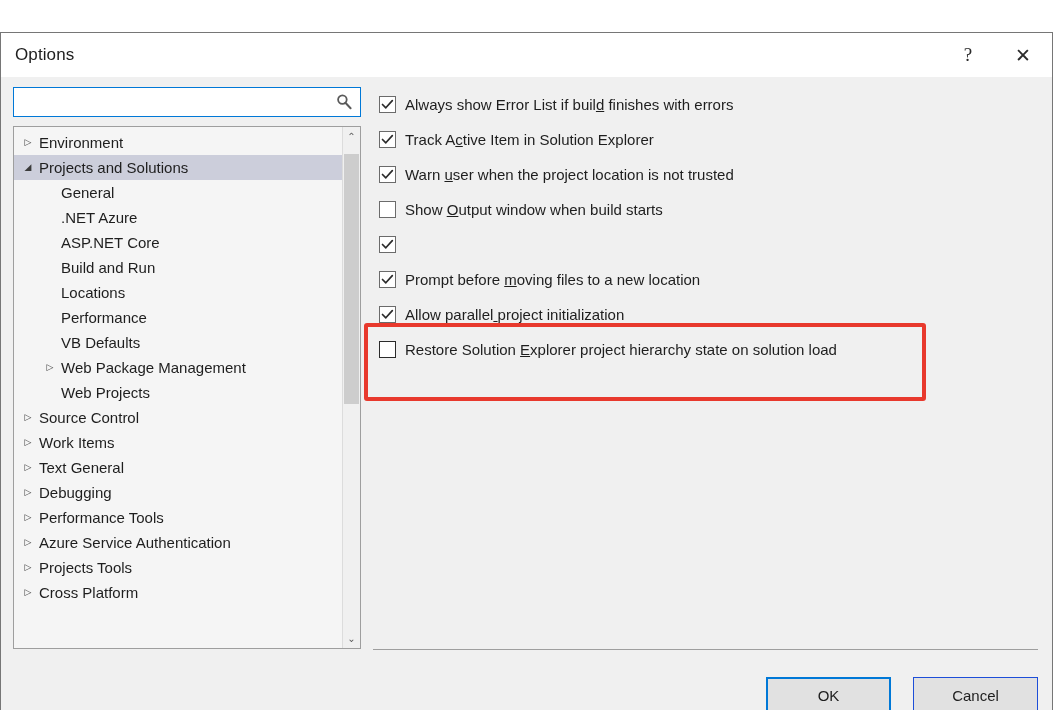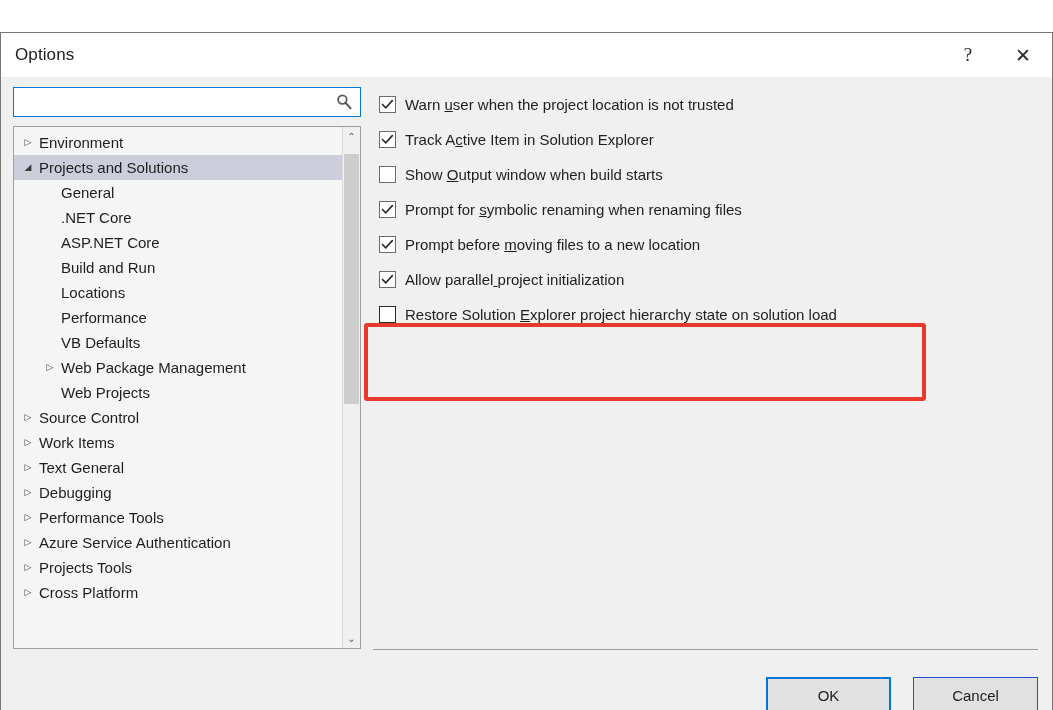--- a/index.html
+++ b/index.html
@@ -308,21 +308,21 @@
             <div class="tree-item lvl0 selected">
               <span class="tree-arrow">◢</span>
               <span class="tree-label">Projects and Solutions</span>
             </div>
             <div class="tree-item lvl1">
               <span class="tree-arrow"></span>
               <span class="tree-label">General</span>
             </div>
             <div class="tree-item lvl1">
               <span class="tree-arrow"></span>
-              <span class="tree-label">.NET Core</span>
+              <span class="tree-label">.NET Azure</span>
             </div>
             <div class="tree-item lvl1">
               <span class="tree-arrow"></span>
               <span class="tree-label">ASP.NET Core</span>
             </div>
             <div class="tree-item lvl1">
               <span class="tree-arrow"></span>
               <span class="tree-label">Build and Run</span>
             </div>
             <div class="tree-item lvl1">
@@ -389,41 +389,48 @@
     </div>
 
     <div class="right-col">
       <div id="chk-list">
           <div class="chk-row">
             <span class="chk-box">
               <svg width="13" height="13" viewBox="0 0 13 13">
                 <polyline points="1.5,6.5 4.8,9.8 11.3,2.6" fill="none" stroke="#2b2b2b" stroke-width="1.7" stroke-linecap="round" stroke-linejoin="round"></polyline>
               </svg>
             </span>
+            <span class="chk-label">Always show Error List if buil<u>d</u> finishes with errors</span>
+          </div>
+          <div class="chk-row">
+            <span class="chk-box">
+              <svg width="13" height="13" viewBox="0 0 13 13">
+                <polyline points="1.5,6.5 4.8,9.8 11.3,2.6" fill="none" stroke="#2b2b2b" stroke-width="1.7" stroke-linecap="round" stroke-linejoin="round"></polyline>
+              </svg>
+            </span>
+            <span class="chk-label">Track A<u>c</u>tive Item in Solution Explorer</span>
+          </div>
+          <div class="chk-row">
+            <span class="chk-box">
+              <svg width="13" height="13" viewBox="0 0 13 13">
+                <polyline points="1.5,6.5 4.8,9.8 11.3,2.6" fill="none" stroke="#2b2b2b" stroke-width="1.7" stroke-linecap="round" stroke-linejoin="round"></polyline>
+              </svg>
+            </span>
             <span class="chk-label">Warn <u>u</u>ser when the project location is not trusted</span>
-          </div>
-          <div class="chk-row">
-            <span class="chk-box">
-              <svg width="13" height="13" viewBox="0 0 13 13">
-                <polyline points="1.5,6.5 4.8,9.8 11.3,2.6" fill="none" stroke="#2b2b2b" stroke-width="1.7" stroke-linecap="round" stroke-linejoin="round"></polyline>
-              </svg>
-            </span>
-            <span class="chk-label">Track A<u>c</u>tive Item in Solution Explorer</span>
           </div>
           <div class="chk-row">
             <span class="chk-box"></span>
             <span class="chk-label">Show <u>O</u>utput window when build starts</span>
           </div>
           <div class="chk-row">
             <span class="chk-box">
               <svg width="13" height="13" viewBox="0 0 13 13">
                 <polyline points="1.5,6.5 4.8,9.8 11.3,2.6" fill="none" stroke="#2b2b2b" stroke-width="1.7" stroke-linecap="round" stroke-linejoin="round"></polyline>
               </svg>
             </span>
-            <span class="chk-label">Prompt for <u>s</u>ymbolic renaming when renaming files</span>
           </div>
           <div class="chk-row">
             <span class="chk-box">
               <svg width="13" height="13" viewBox="0 0 13 13">
                 <polyline points="1.5,6.5 4.8,9.8 11.3,2.6" fill="none" stroke="#2b2b2b" stroke-width="1.7" stroke-linecap="round" stroke-linejoin="round"></polyline>
               </svg>
             </span>
             <span class="chk-label">Prompt before <u>m</u>oving files to a new location</span>
           </div>
           <div class="chk-row">

